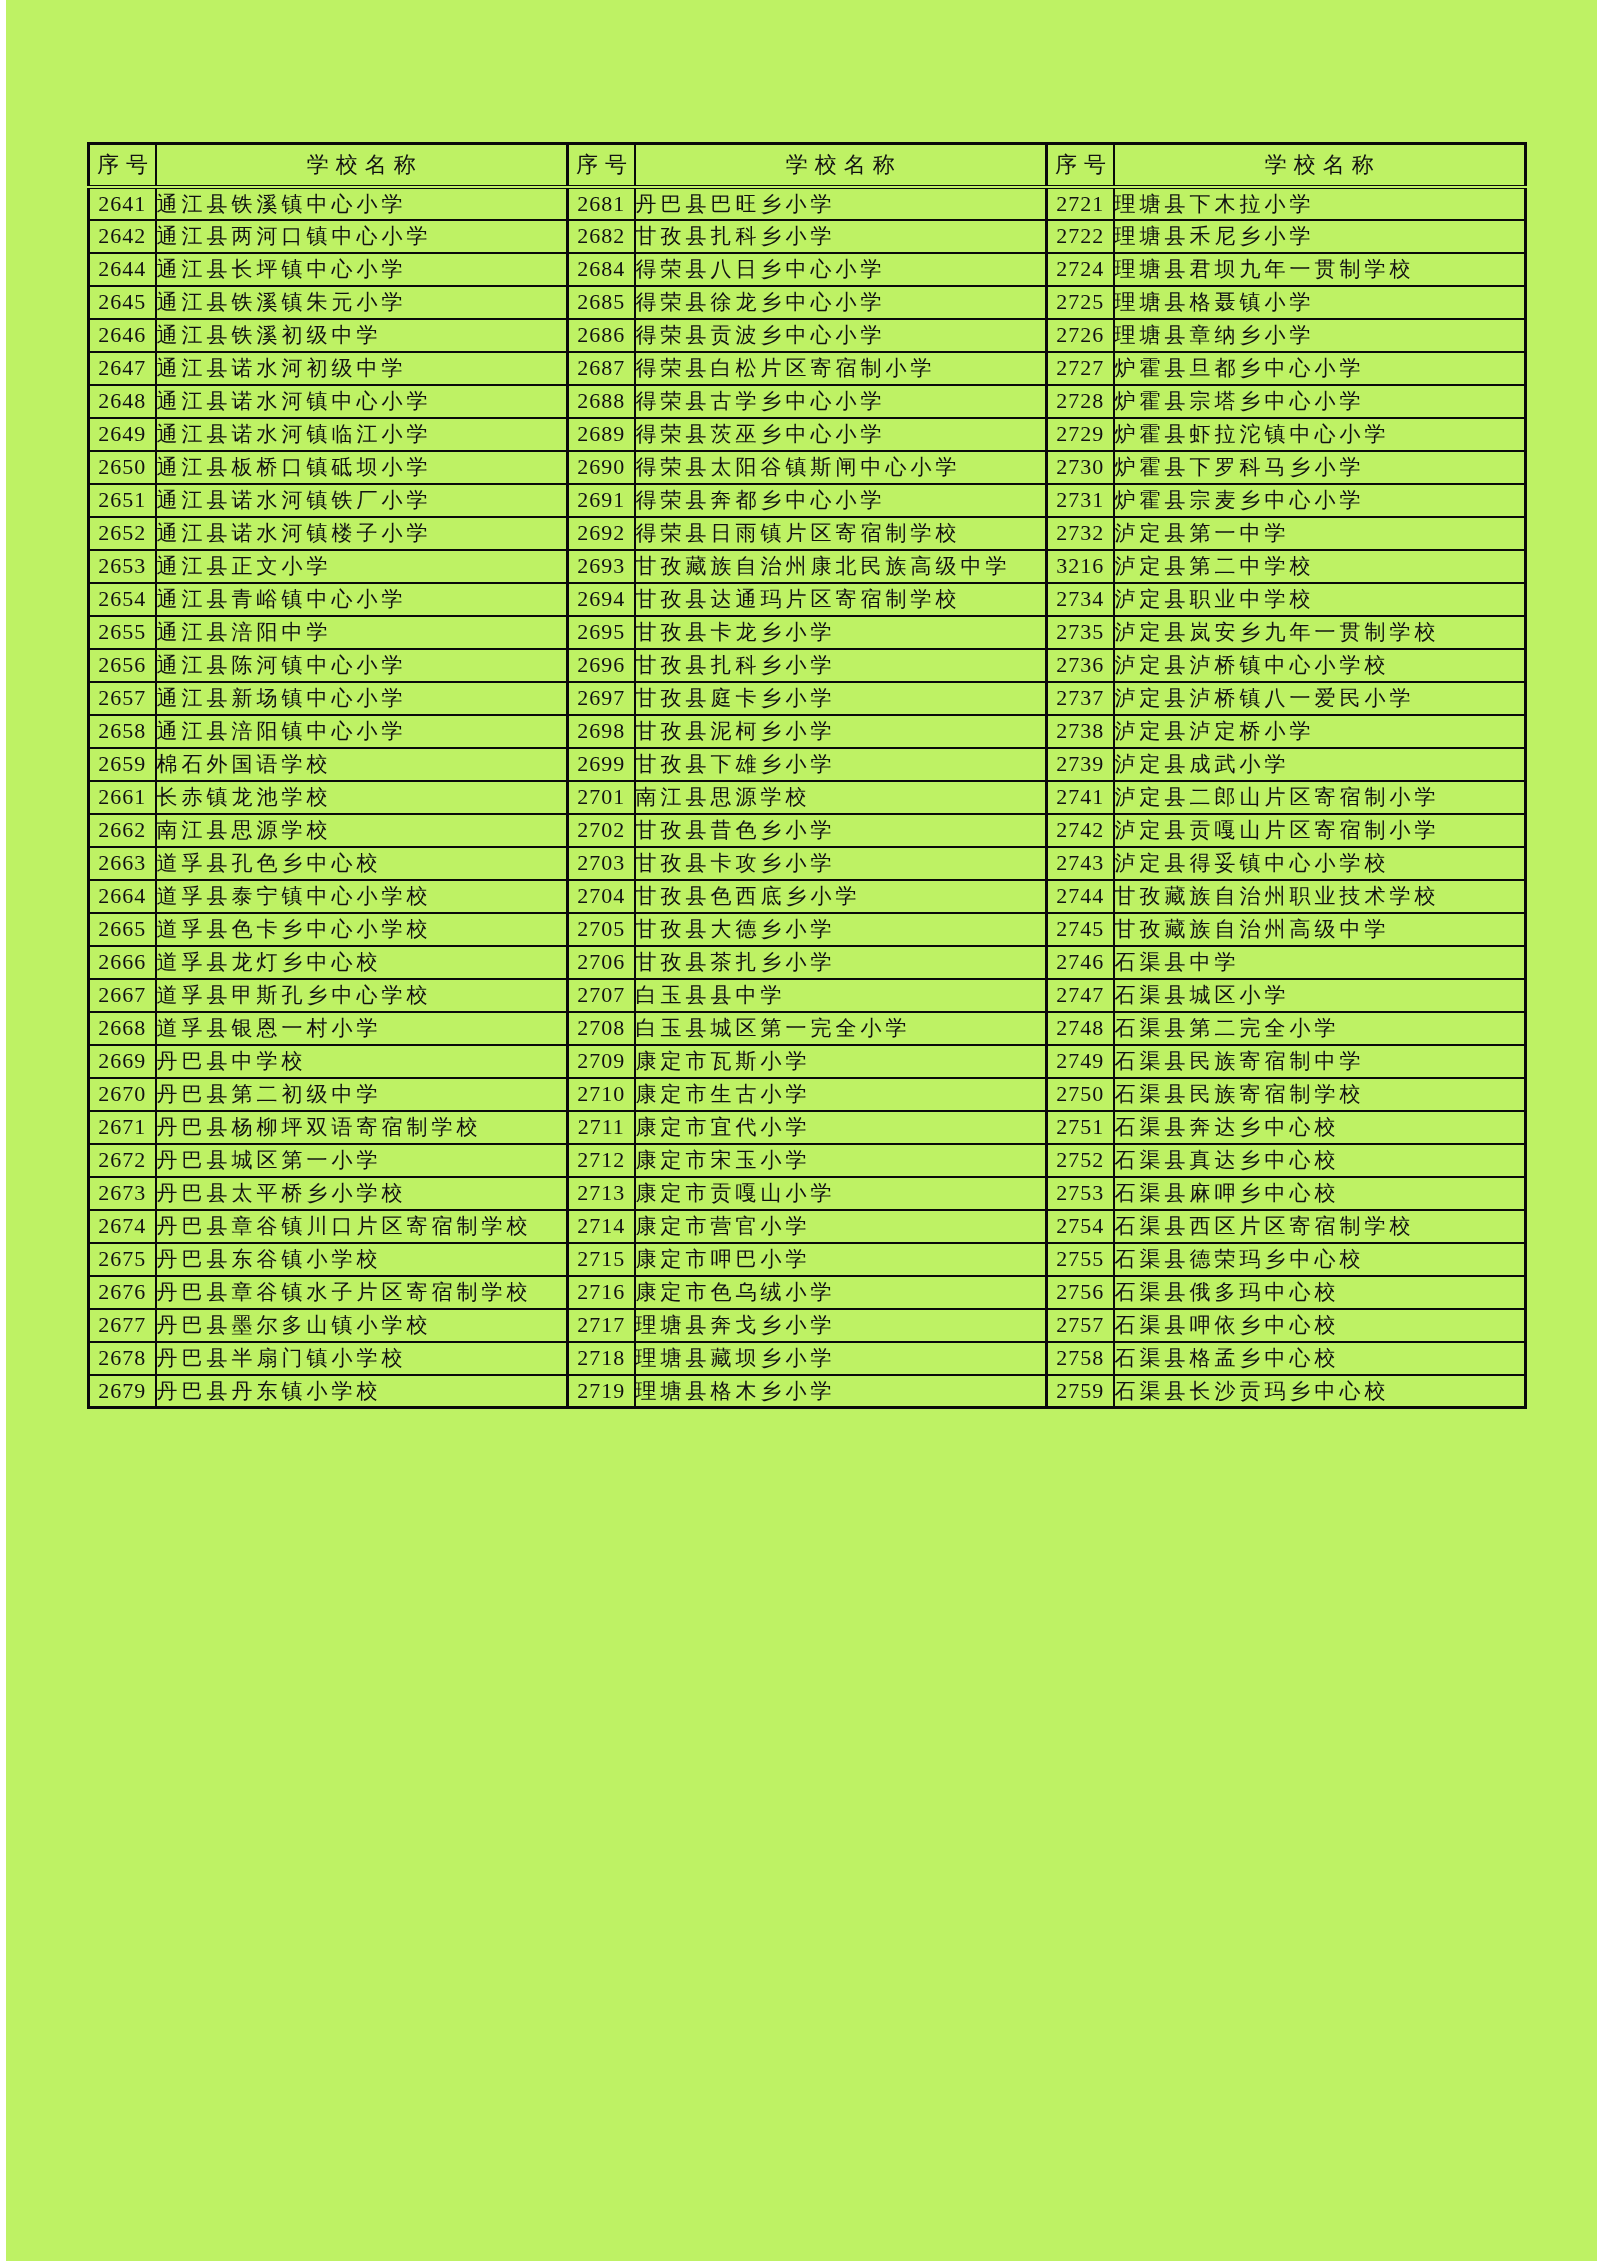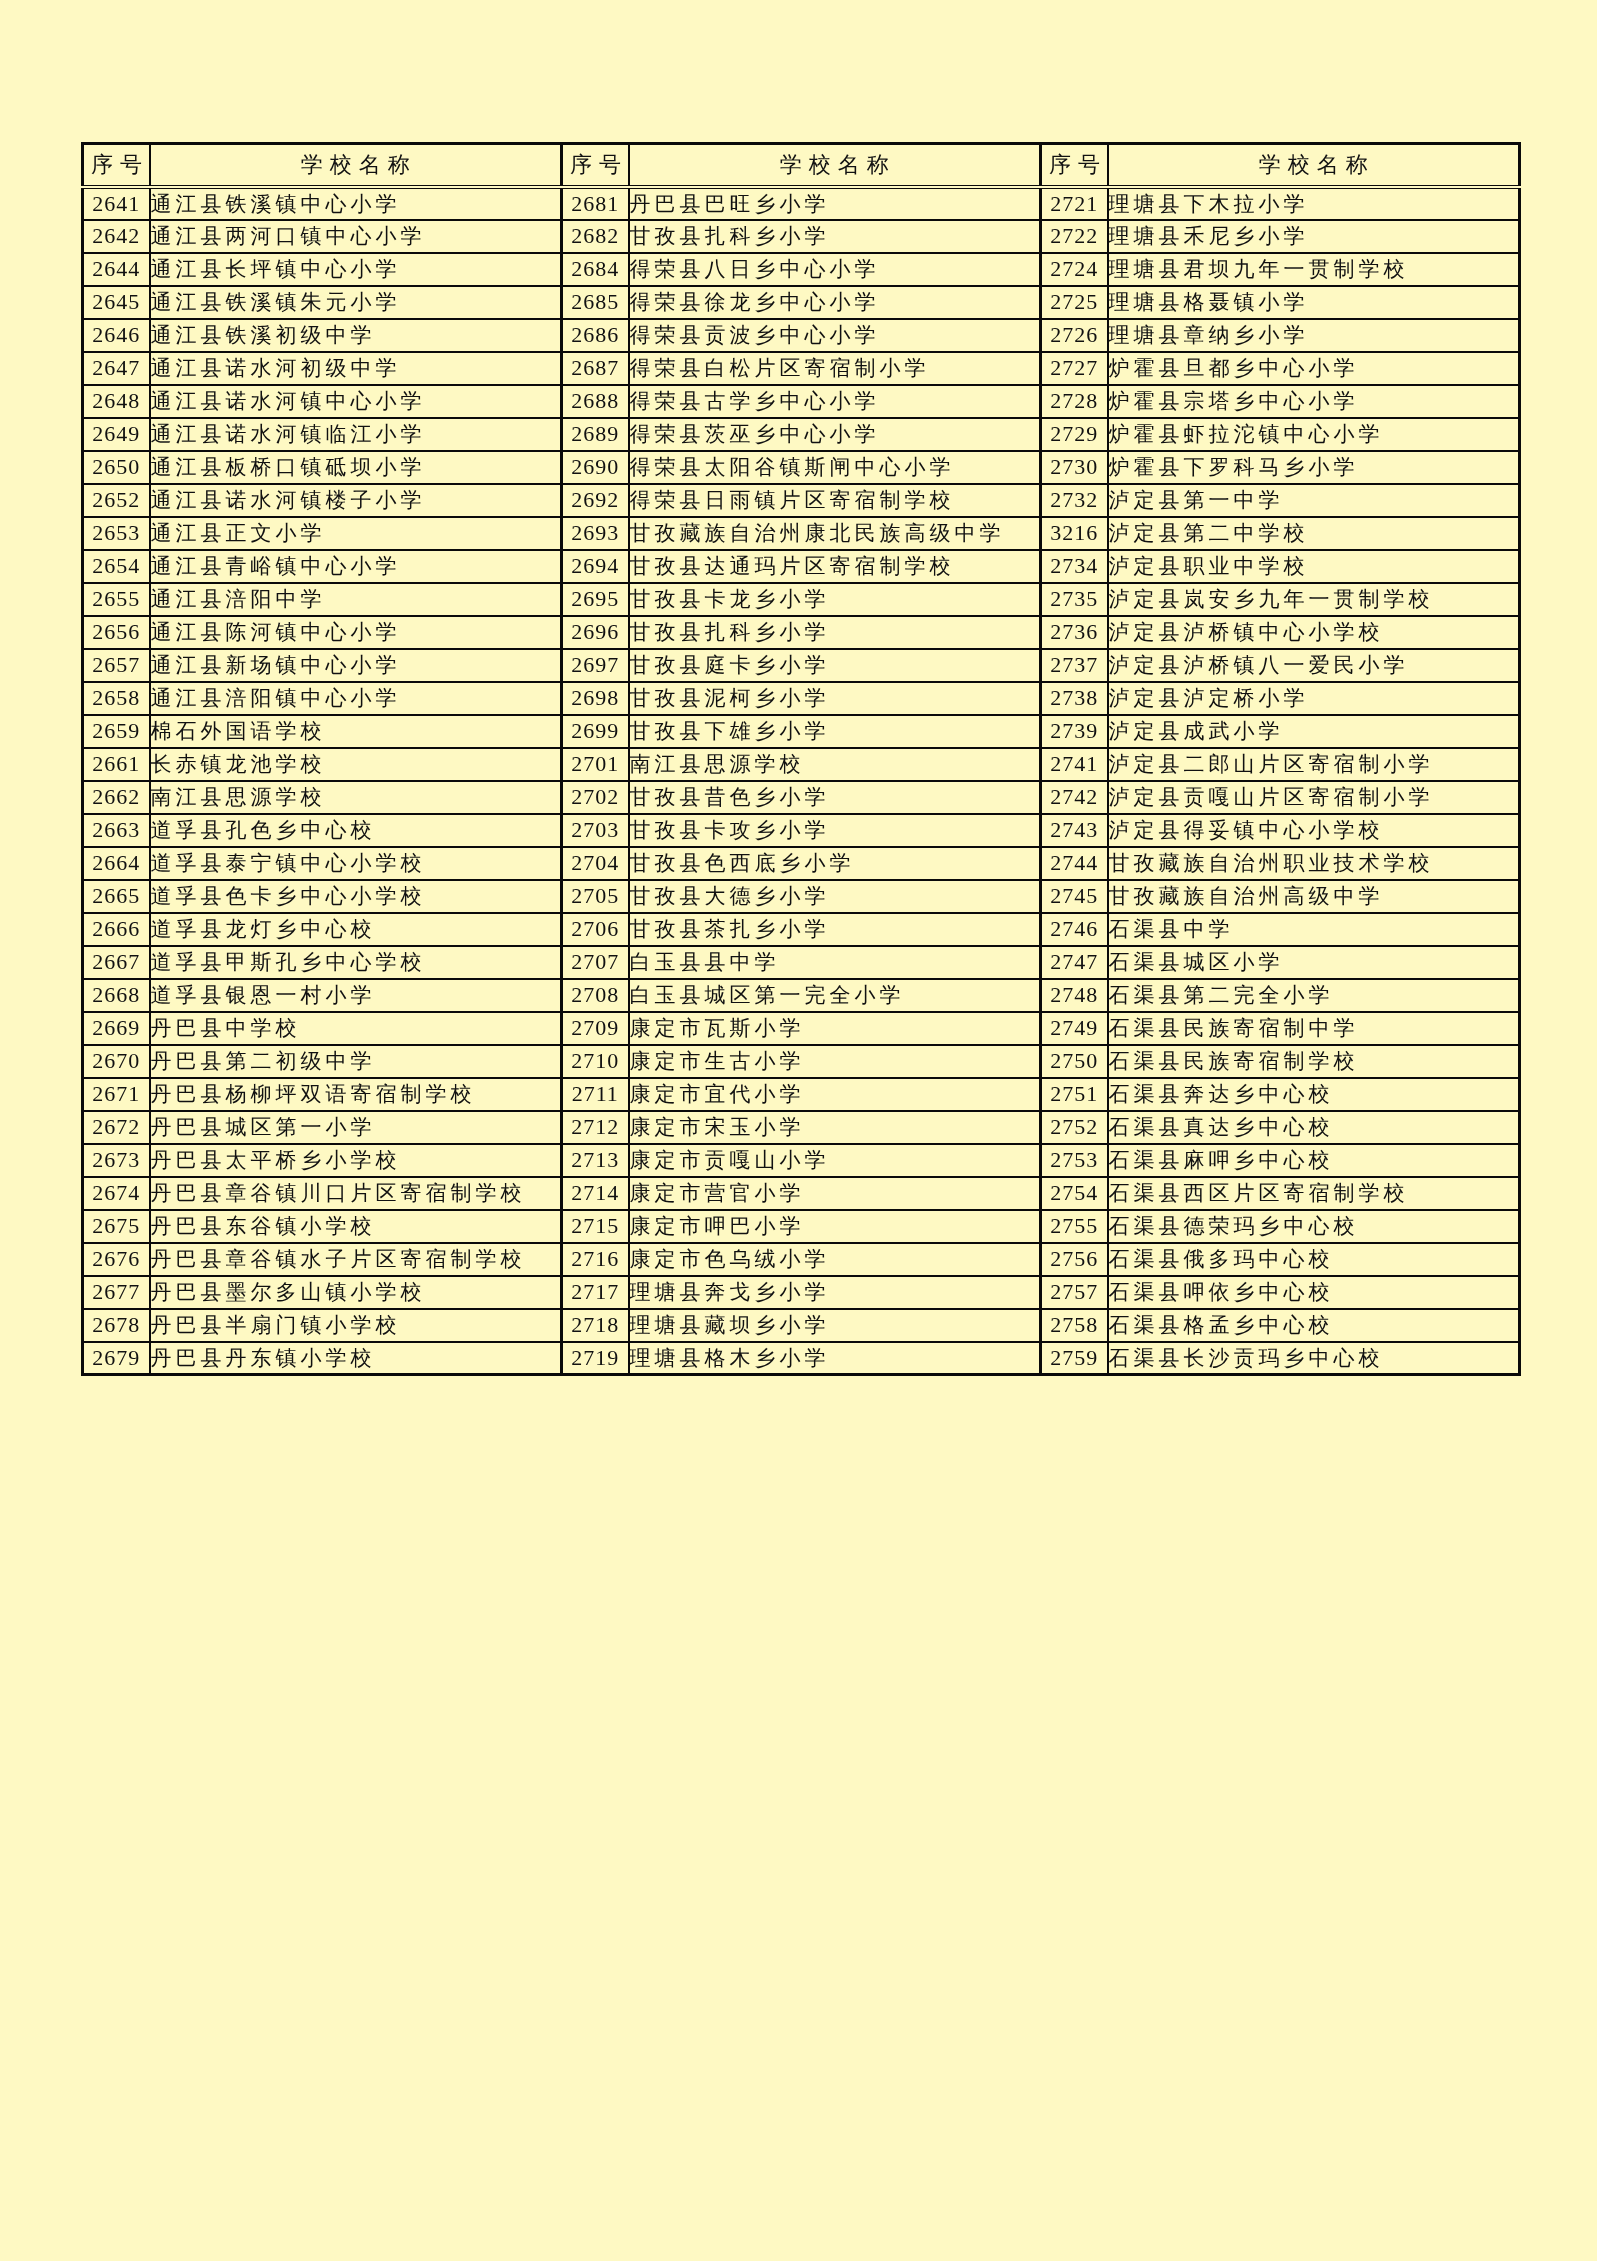--- a/index.html
+++ b/index.html
@@ -11,21 +11,22 @@
     width: 1597px;
     height: 2261px;
     position: relative;
     overflow: hidden;
     font-family: "Liberation Serif", "DejaVu Serif", serif;
     color: #111111;
   }
   .page {
     position: absolute;
     inset: 0;
-    background: #fef9c3;
+    background: #bef264;
+    margin-left: 6px;
   }
   table.school-table {
     position: absolute;
     left: 81px;
     top: 142px;
     border-collapse: collapse;
     table-layout: fixed;
     width: 1437px;
   }
   table.school-table col.c-seq  { width: 67px; }
@@ -153,20 +154,28 @@
         </tr>
         <tr>
           <td class="seq g-start">2650</td>
           <td class="name">通江县板桥口镇砥坝小学</td>
           <td class="seq g-start">2690</td>
           <td class="name">得荣县太阳谷镇斯闸中心小学</td>
           <td class="seq g-start">2730</td>
           <td class="name">炉霍县下罗科马乡小学</td>
         </tr>
         <tr>
+          <td class="seq g-start">2651</td>
+          <td class="name">通江县诺水河镇铁厂小学</td>
+          <td class="seq g-start">2691</td>
+          <td class="name">得荣县奔都乡中心小学</td>
+          <td class="seq g-start">2731</td>
+          <td class="name">炉霍县宗麦乡中心小学</td>
+        </tr>
+        <tr>
           <td class="seq g-start">2652</td>
           <td class="name">通江县诺水河镇楼子小学</td>
           <td class="seq g-start">2692</td>
           <td class="name">得荣县日雨镇片区寄宿制学校</td>
           <td class="seq g-start">2732</td>
           <td class="name">泸定县第一中学</td>
         </tr>
         <tr>
           <td class="seq g-start">2653</td>
           <td class="name">通江县正文小学</td>

